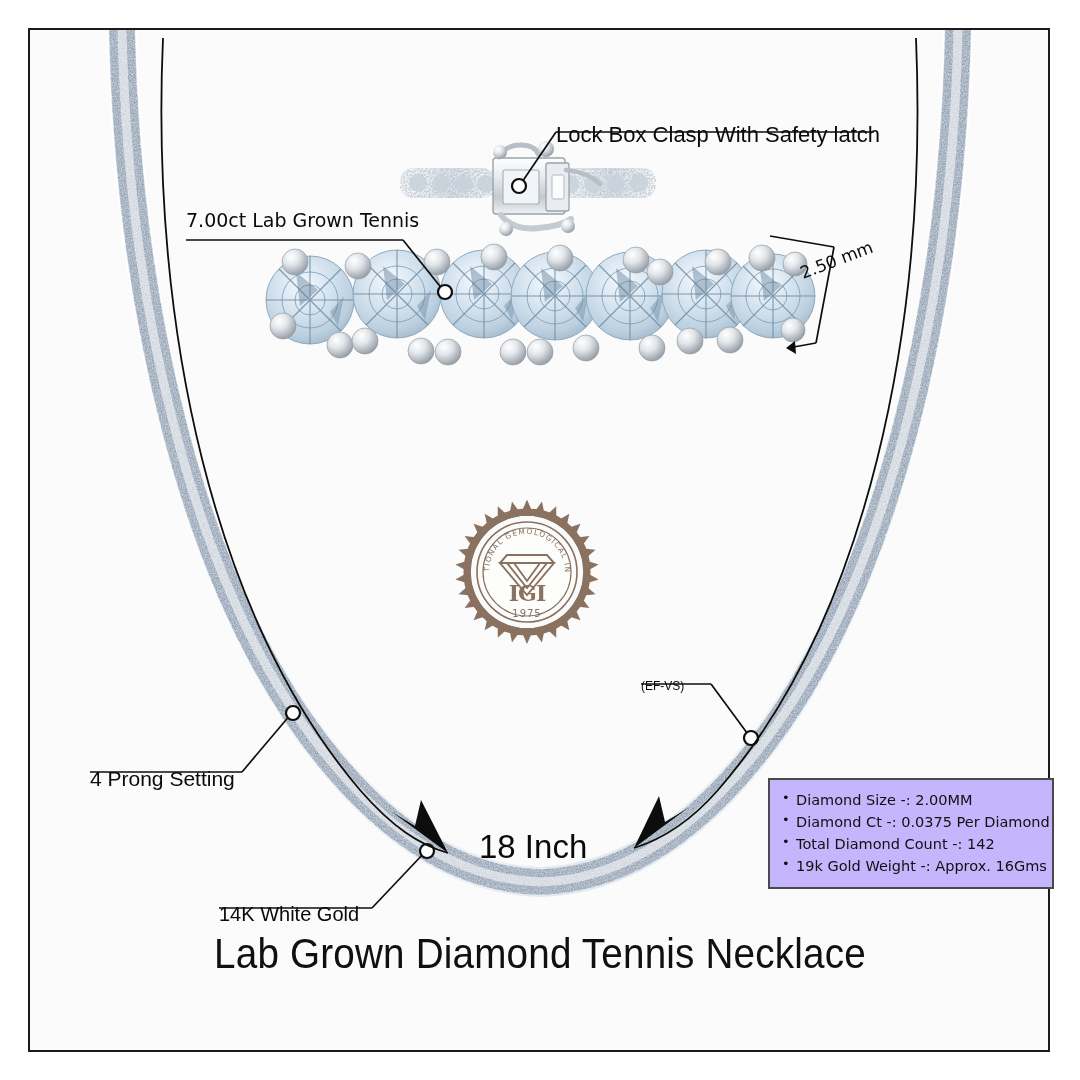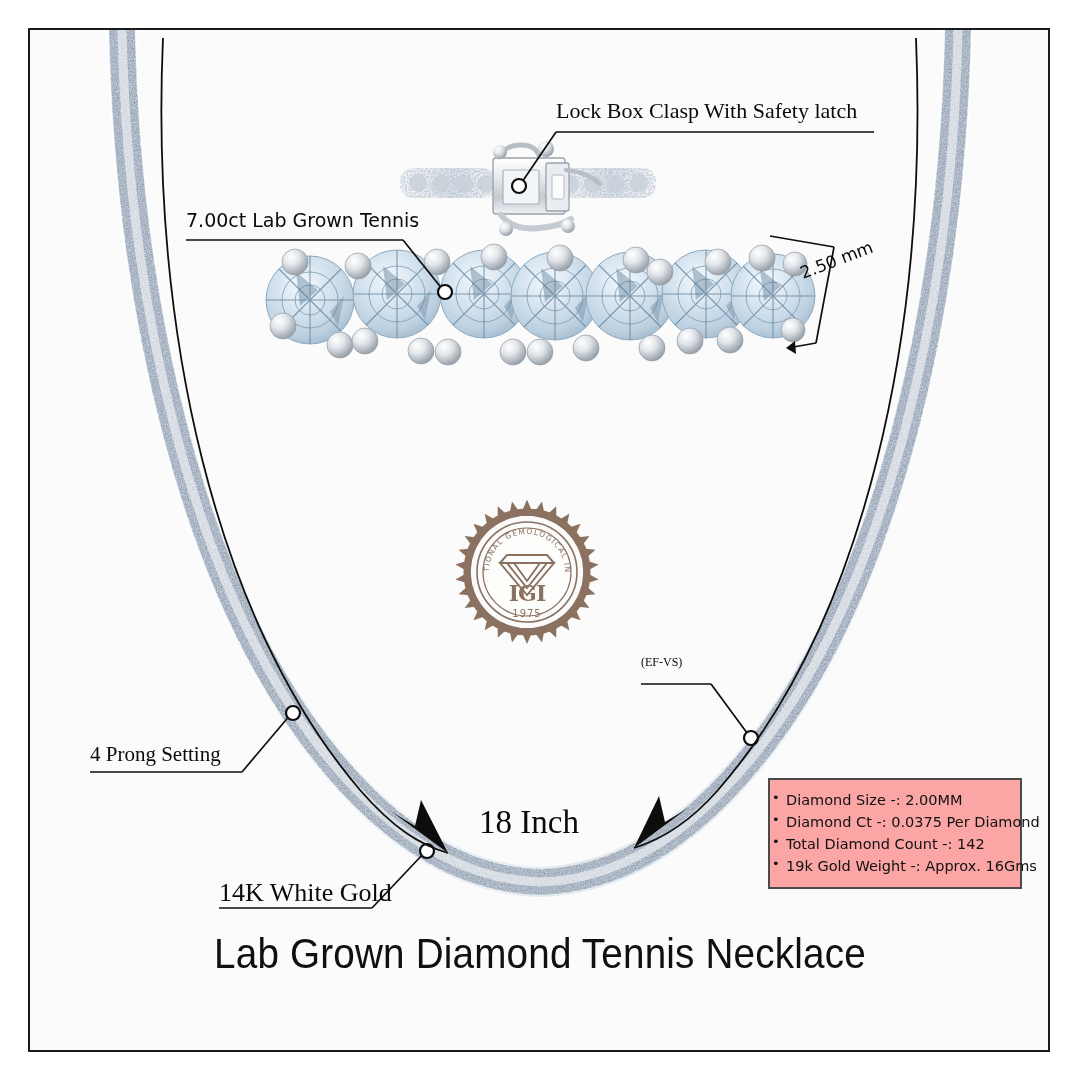--- a/index.html
+++ b/index.html
@@ -16,43 +16,43 @@
     position:absolute;left:28px;top:28px;width:1022px;height:1024px;
     border:2px solid #1b1b1b;
     background:#fbfbfb;
     box-sizing:border-box;
   }
 
   #art{position:absolute;left:0;top:0;width:1080px;height:1080px;}
 
   
   .lbl{position:absolute;color:#0a0a0a;white-space:nowrap;line-height:1;}
-  .lbl-arial{font-family:Liberation Serif, serif;}
+  .lbl-arial{font-family:Liberation Sans, sans-serif;margin-top:24px;}
 
   #label-clasp{left:556px;top:100px;font-size:22px;}
   #label-carat{left:186px;top:211px;font-size:19px;font-family:"DejaVu Sans",sans-serif;}
   #label-mm{left:798px;top:266px;font-size:17px;font-family:"DejaVu Sans",sans-serif;
             transform:rotate(-21deg);transform-origin:left top;}
   #label-efvs{left:641px;top:656px;font-size:12px;}
   #label-prong{left:90px;top:744px;font-size:21px;}
   #label-inch{left:479px;top:806px;font-size:33px;}
-  #label-gold{left:219px;top:880px;font-size:26px;}
+  #label-gold{left:219px;top:880px;font-size:20px;}
 
   #title{
     position:absolute;left:0;top:930px;width:1080px;text-align:center;
     font-family:"Liberation Sans", sans-serif;
     font-size:42px;color:#101010;letter-spacing:.2px;
     transform:scaleX(.92);transform-origin:center top;
   }
 
   
   #specbox{
-    position:absolute;left:768px;top:778px;width:254px;
-    border:2px solid #4a4a4a;background:#fca5a5;
-    padding:9px 8px 10px 0;box-sizing:border-box;
+    position:absolute;left:768px;top:778px;width:286px;
+    border:2px solid #4a4a4a;background:#c4b5fd;
+    padding:9px 8px 10px 10px;box-sizing:border-box;
   }
   #specbox ul{margin:0;padding:0;list-style:none;}
   #specbox li{
     font-family:"DejaVu Sans", sans-serif;
     font-size:14.5px;color:#111;line-height:1.52;
     white-space:nowrap;padding-left:16px;position:relative;
   }
   #specbox li:before{
     content:"\2022";position:absolute;left:2px;top:-1px;font-size:13px;color:#111;
   }

